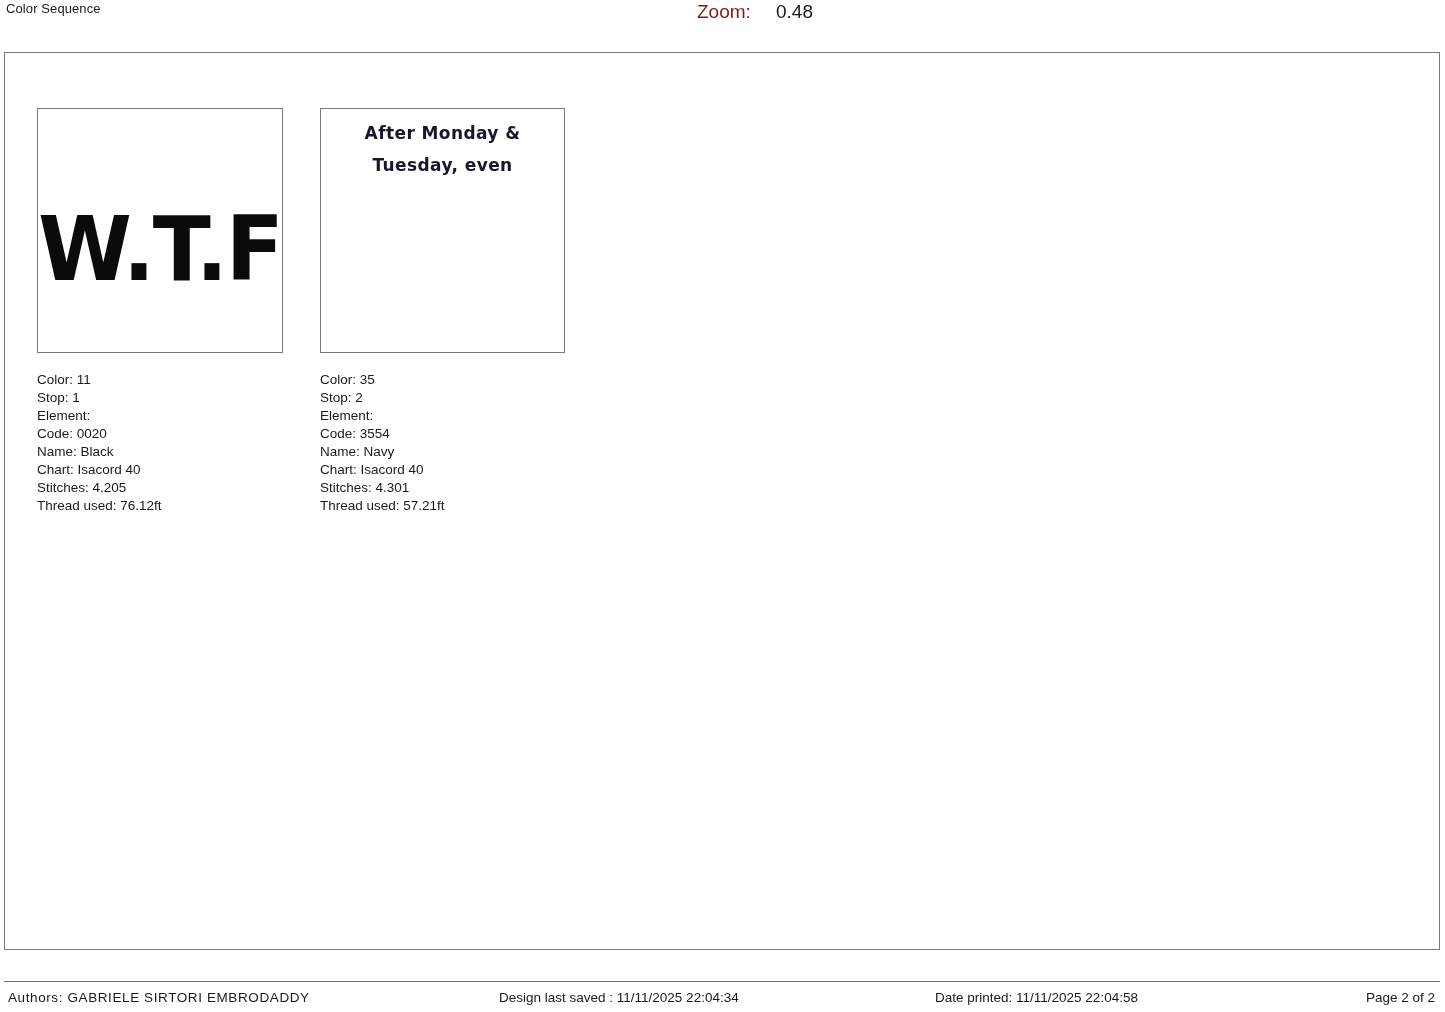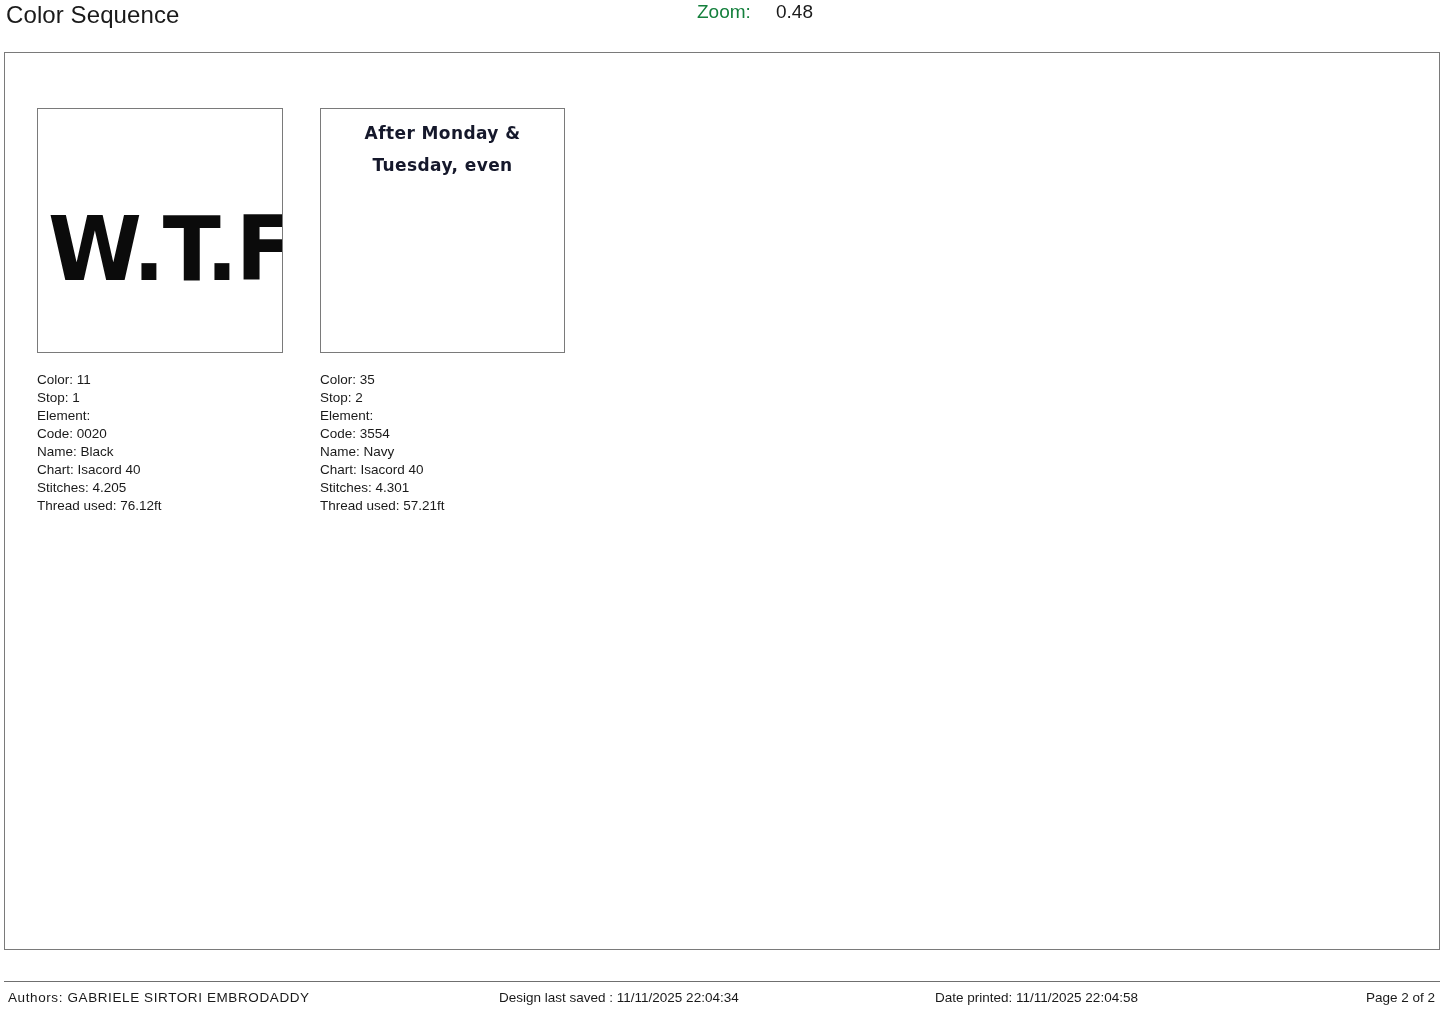--- a/index.html
+++ b/index.html
@@ -21,31 +21,31 @@
     position: absolute;
     top: 0;
     left: 0;
     width: 1445px;
     height: 32px;
   }
   .header-title {
     position: absolute;
     left: 6px;
     top: 1px;
-    font-size: 24px;
+    font-size: 13px;
     letter-spacing: 0.1px;
     color: #1a1a1a;
     white-space: nowrap;
   }
   .zoom-label {
     position: absolute;
     left: 697px;
     top: 1px;
     font-size: 19px;
-    color: #15803d;
+    color: #7f1d1d;
   }
   .zoom-value {
     position: absolute;
     left: 776px;
     top: 1px;
     font-size: 19px;
     color: #1a1a1a;
   }
 
   
@@ -87,21 +87,20 @@
   
   .wtf-art {
     position: absolute;
     left: 0;
     top: 0;
     width: 100%;
     height: 100%;
     display: flex;
     align-items: center;
     justify-content: center;
-    margin-left: 10px;
   }
   .wtf-text {
     font-family: "DejaVu Sans", sans-serif;
     font-weight: bold;
     font-size: 76px;
     letter-spacing: -2px;
     color: #0b0b0b;
     transform: translateY(18px) scale(1.12, 1.18);
     white-space: nowrap;
   }

